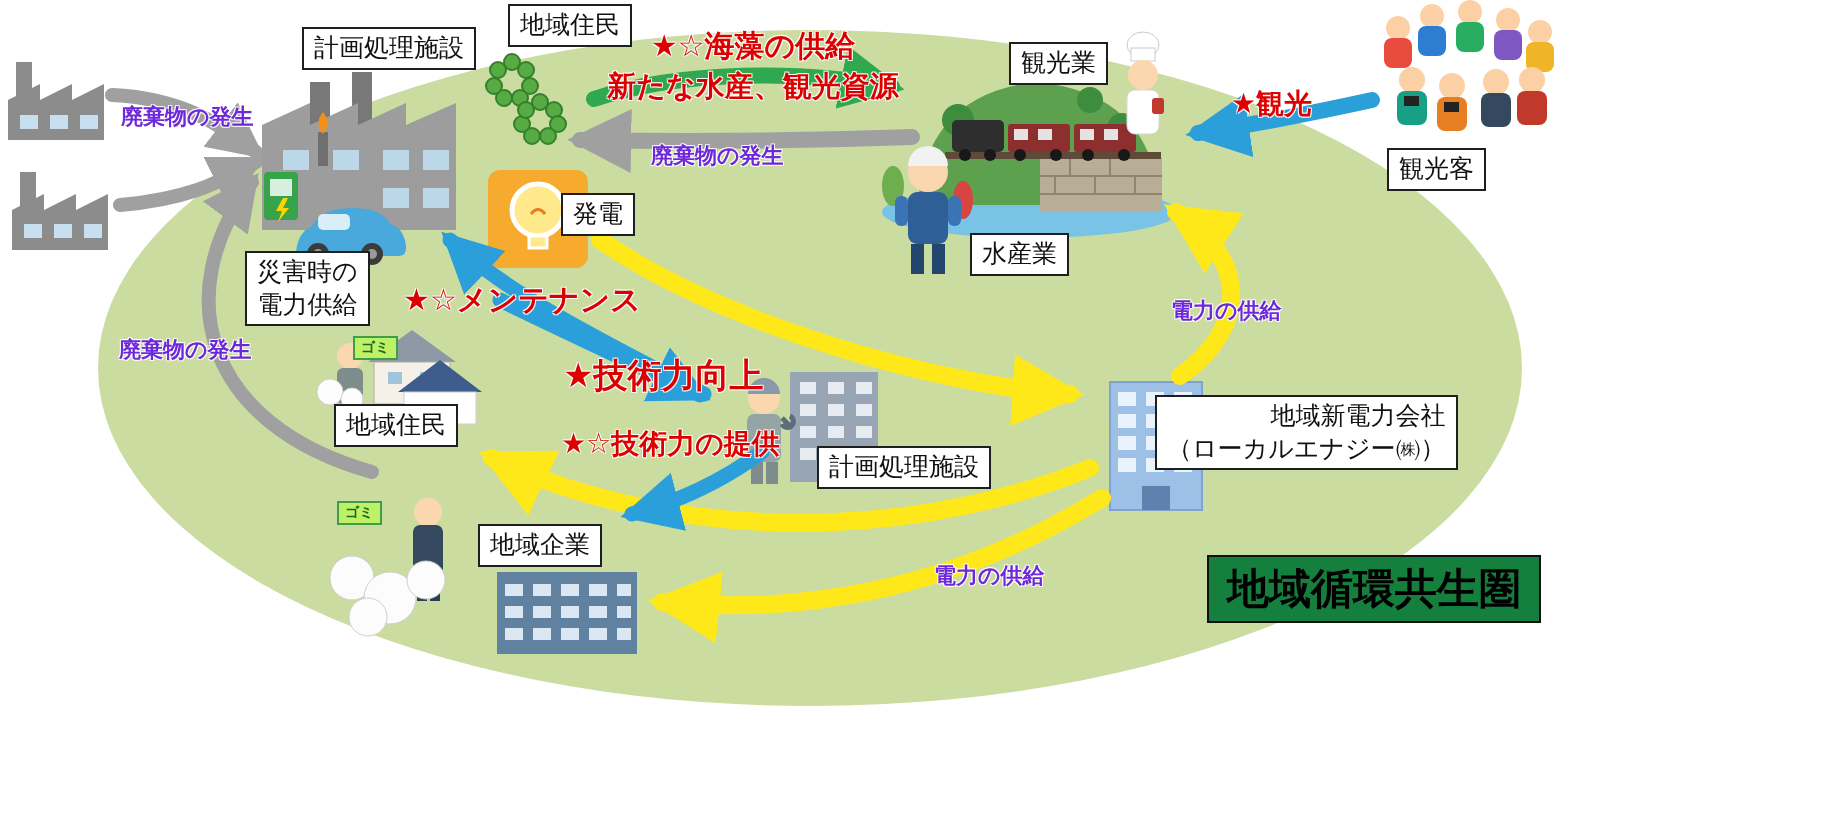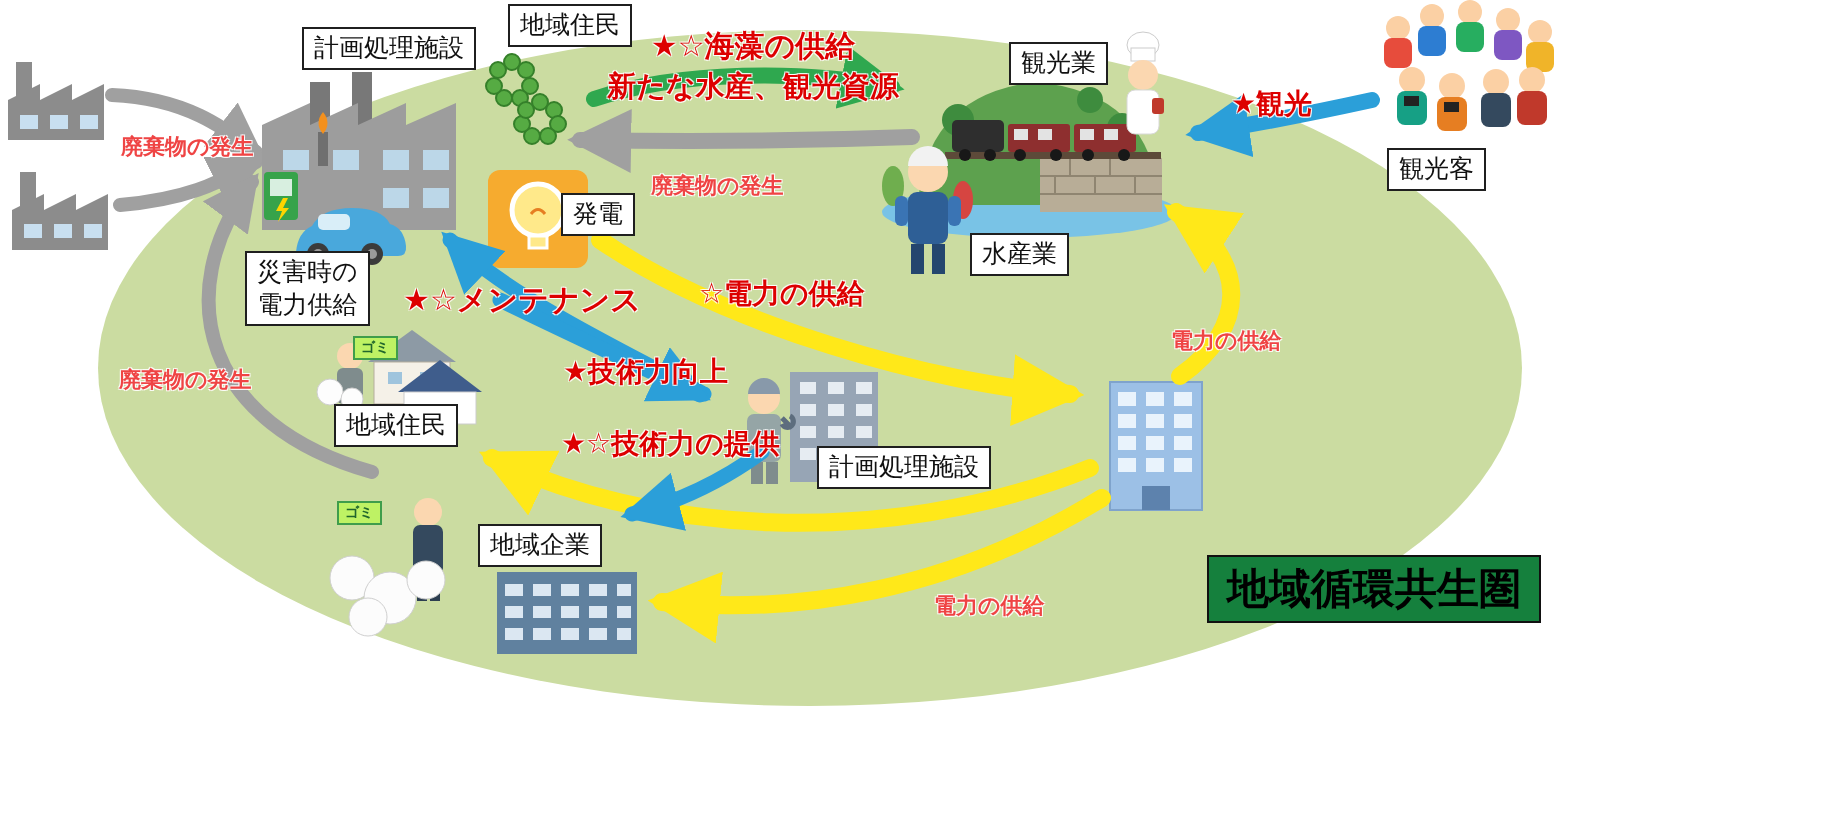--- a/index.html
+++ b/index.html
@@ -13,21 +13,21 @@
     padding:3px 10px;font-size:25px;color:#111;line-height:1.3;
     white-space:nowrap;z-index:5;
   }
   .node-label.multi{white-space:pre-line;text-align:right;}
   .flow-label{
     position:absolute;font-weight:bold;z-index:6;white-space:nowrap;
     text-shadow:1px 1px 0 rgba(255,255,255,.85),-1px -1px 0 rgba(255,255,255,.85),
                 1px -1px 0 rgba(255,255,255,.85),-1px 1px 0 rgba(255,255,255,.85);
   }
   .flow-label.red{color:#dd0000;}
-  .flow-label.black{color:#ef4444;font-size:22px;margin-top:30px;}
+  .flow-label.black{color:#6d28d9;font-size:22px;}
   .seaweed-flow{position:absolute;left:586px;top:26px;width:334px;text-align:center;z-index:6;}
   .seaweed-flow .flow-label{position:static;display:block;}
   .title-box{
     position:absolute;left:1207px;top:555px;background:#15803d;border:2px solid #111;
     padding:4px 18px;font-size:42px;font-weight:bold;color:#000;z-index:7;white-space:nowrap;
   }
   .trash-sign{
     position:absolute;background:#bef264;border:2px solid #3f9d4b;color:#20662c;
     font-size:14px;font-weight:bold;padding:1px 6px;z-index:5;white-space:nowrap;
   }
@@ -325,29 +325,30 @@
   <div class="node-label" style="left:508px;top:4px">地域住民</div>
   <div class="node-label" style="left:1009px;top:42px">観光業</div>
   <div class="node-label" style="left:1387px;top:148px">観光客</div>
   <div class="node-label" style="left:970px;top:233px">水産業</div>
   <div class="node-label" style="left:561px;top:193px">発電</div>
   <div class="node-label multi" style="left:245px;top:251px">災害時の
 電力供給</div>
   <div class="node-label" style="left:334px;top:404px">地域住民</div>
   <div class="node-label" style="left:478px;top:524px">地域企業</div>
   <div class="node-label" style="left:817px;top:446px">計画処理施設</div>
+  <div class="node-label multi" style="left:1155px;top:395px">地域新電力会社
+（ローカルエナジー㈱）</div>
 
   <div class="seaweed-flow">
     <span class="flow-label red" style="font-size:30px">★☆海藻の供給</span>
     <span class="flow-label red" style="font-size:29px">新たな水産、観光資源</span>
   </div>
   <div class="flow-label red" style="left:1231px;top:85px;font-size:28px">★観光</div>
   <div class="flow-label red" style="left:403px;top:280px;font-size:30px">★☆メンテナンス</div>
-  <div class="flow-label red" style="left:699px;top:275px;font-size:28px">☆電力の供給</div>
-  <div class="flow-label red" style="left:563px;top:353px;font-size:28px">★技術力向上</div>
+  <div class="flow-label red" style="left:563px;top:353px;font-size:34px">★技術力向上</div>
   <div class="flow-label red" style="left:561px;top:425px;font-size:28px">★☆技術力の提供</div>
 
   <div class="flow-label black" style="left:121px;top:102px">廃棄物の発生</div>
   <div class="flow-label black" style="left:651px;top:141px">廃棄物の発生</div>
   <div class="flow-label black" style="left:119px;top:335px">廃棄物の発生</div>
   <div class="flow-label black" style="left:1171px;top:296px">電力の供給</div>
   <div class="flow-label black" style="left:934px;top:561px">電力の供給</div>
 
   <div class="trash-sign" style="left:353px;top:336px">ゴミ</div>
   <div class="trash-sign" style="left:337px;top:501px">ゴミ</div>

